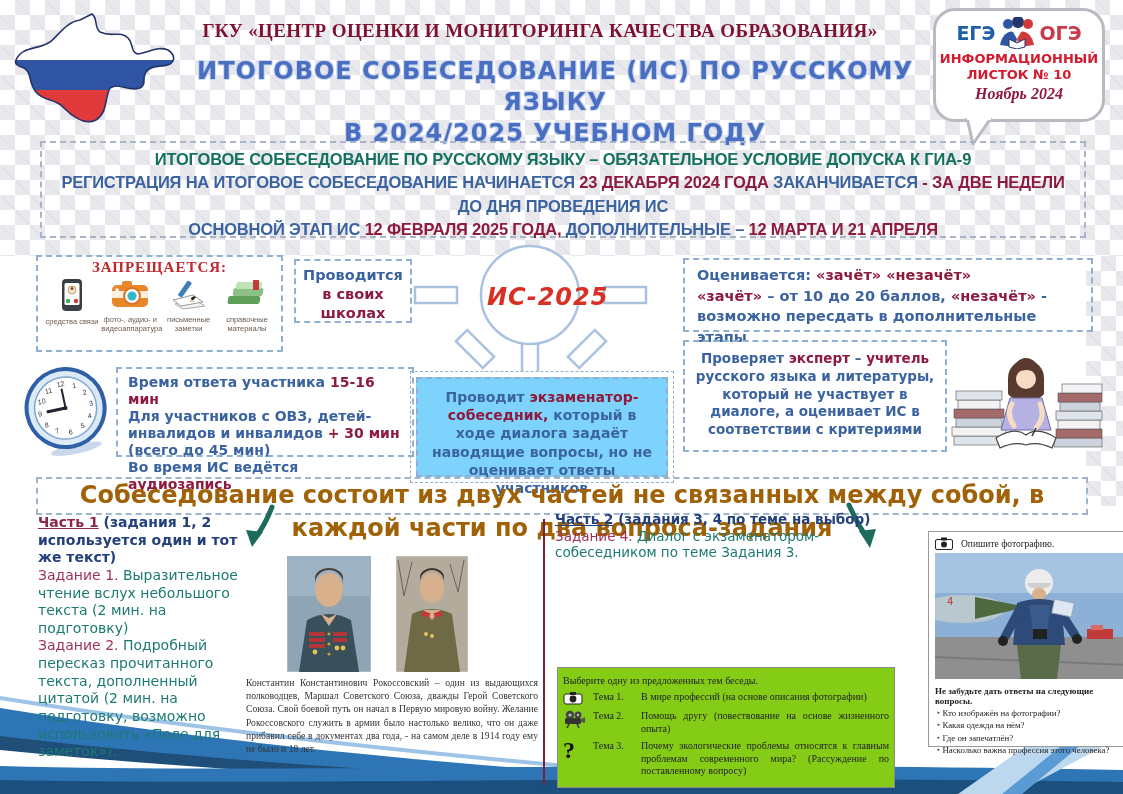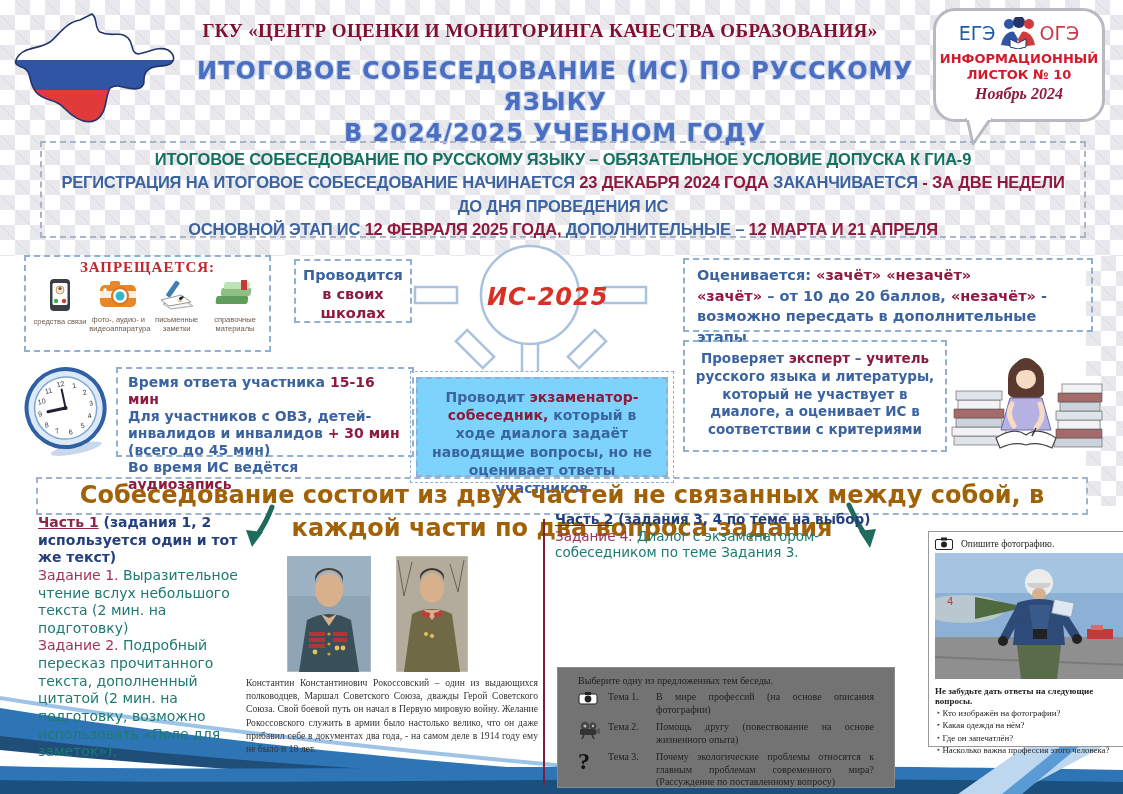--- a/index.html
+++ b/index.html
@@ -20,32 +20,32 @@
   
   .org{left:170px;top:20px;width:740px;text-align:center;
        font-family:"Liberation Serif",serif;font-weight:bold;font-size:19px;color:#7d1230;letter-spacing:.4px;}
   .main-title{left:160px;top:56px;width:790px;text-align:center;font-family:"DejaVu Sans",sans-serif;
        font-weight:bold;font-size:24px;line-height:1.3;color:#4a6fc0;letter-spacing:1px;
        text-shadow:1px 1px 0 #cfdaf2,-1px -1px 0 #cfdaf2,1px -1px 0 #cfdaf2,-1px 1px 0 #cfdaf2;}
   .bubble{left:933px;top:8px;width:172px;height:114px;background:#fff;border:3px solid #b9b9c2;
        border-radius:22px;text-align:center;box-sizing:border-box;padding-top:4px;}
   .bubble-tail{left:965px;top:118px;}
   .logo-row{display:flex;align-items:center;justify-content:center;gap:2px;height:36px;}
-  .logo-txt{font-weight:normal;font-size:19px;font-family:"DejaVu Sans",sans-serif;}
+  .logo-txt{font-weight:bold;font-size:19px;font-family:"DejaVu Sans",sans-serif;}
   .logo-ege{color:#1f5fa8;} .logo-oge{color:#c93a4a;}
   .bubble-l1,.bubble-l2{font-family:"DejaVu Sans",sans-serif;font-weight:bold;font-size:13px;color:#d31a2d;line-height:1.25;}
   .bubble-l3{font-family:"Liberation Serif",serif;font-style:italic;font-weight:bold;font-size:16px;color:#8e1a3d;margin-top:1px;}
 
   
   .notice{left:40px;top:141px;width:1046px;height:97px;border:2px dashed #a9b4c8;box-sizing:border-box;
           text-align:center;padding:5px 14px;font-weight:bold;font-size:16.5px;line-height:1.42;letter-spacing:-.2px;}
   .teal{color:#14705f;} .blu{color:#3b63a0;} .mar{color:#8e1a3d;}
 
   
-  .forbidden{left:24px;top:255px;width:247px;height:97px;padding:2px 5px;}
+  .forbidden{left:36px;top:255px;width:247px;height:97px;padding:2px 5px;}
   .forb-title{text-align:center;font-family:"Liberation Serif",serif;font-weight:bold;font-size:15px;
               color:#c1272d;letter-spacing:1px;}
   .forb-row{display:flex;justify-content:space-between;align-items:flex-start;margin-top:2px;}
   .f-item{width:58px;text-align:center;}
   .f-label{font-size:7.5px;color:#6b5b4f;line-height:1.15;margin-top:2px;}
 
   .schools{left:294px;top:259px;width:118px;height:64px;text-align:center;padding-top:5px;
            font-weight:bold;font-size:14.5px;line-height:1.3;font-family:"DejaVu Sans",sans-serif;}
 
   .sun-label{left:487px;top:283px;width:92px;text-align:left;font-family:"DejaVu Sans",sans-serif;
@@ -75,22 +75,22 @@
   .p-title{font-weight:bold;text-decoration:underline;}
   .p1t{color:#8e2747;margin-top:44px;} .nav{color:#24407c;font-weight:bold;}
   .lb{color:#a03159;} .tl{color:#1d7a72;}
   .part1 p,.part2 p{margin:0;}
 
   .caption{left:246px;top:676px;width:292px;font-family:"Liberation Serif",serif;font-size:9.6px;
            line-height:1.38;color:#333;text-align:justify;z-index:3;}
 
   .divider{left:543px;top:519px;height:266px;border-left:2px solid #7d1f3c;width:0;}
 
-  .topics-card{left:557px;top:667px;width:338px;height:121px;background:#737373;border:1px solid #8a8a8a;
-         box-sizing:border-box;padding:7px 20px;font-family:"Liberation Serif",serif;font-size:10px;color:#222;z-index:3;}
+  .topics-card{left:557px;top:667px;width:338px;height:121px;background:#84cc16;border:1px solid #8a8a8a;
+         box-sizing:border-box;padding:7px 5px;font-family:"Liberation Serif",serif;font-size:10px;color:#222;z-index:3;}
   .t-intro{margin-bottom:5px;}
   .t-row{display:grid;grid-template-columns:30px 48px 1fr;align-items:start;margin-bottom:5px;}
   .t-text{text-align:justify;line-height:1.25;}
   .qmark{font-size:24px;font-weight:bold;line-height:20px;color:#111;font-family:"Liberation Serif",serif;}
 
   .photo-card{left:928px;top:531px;width:209px;height:216px;background:#fff;border:1px solid #999;
          box-sizing:border-box;padding:5px 6px;font-family:"Liberation Serif",serif;color:#222;z-index:3;}
   .pc-head{display:flex;align-items:center;gap:8px;font-size:9.5px;margin-bottom:3px;}
   .pc-note{font-size:9px;font-weight:bold;margin-top:3px;}
   .pc-list{margin:1px 0 0 2px;padding:0;list-style:none;font-size:8.8px;line-height:1.4;}

